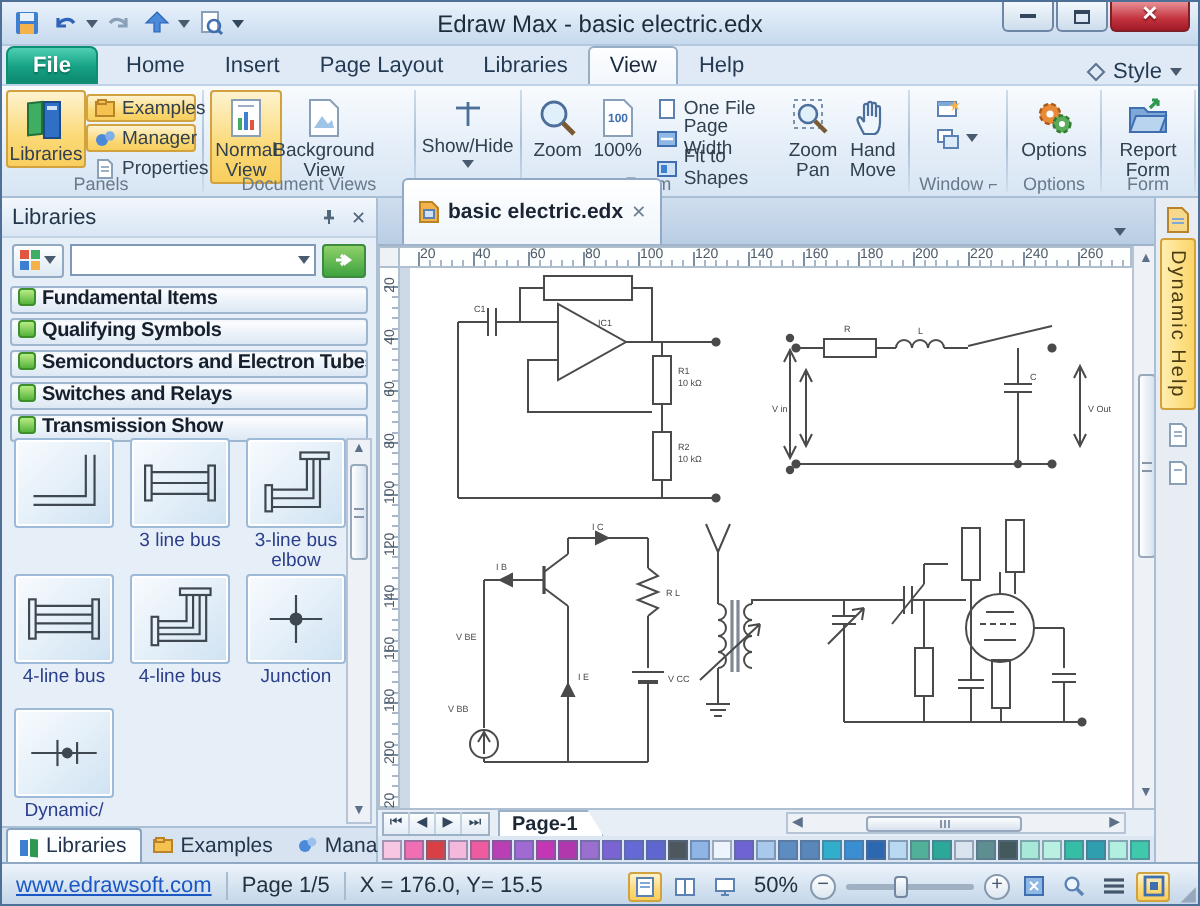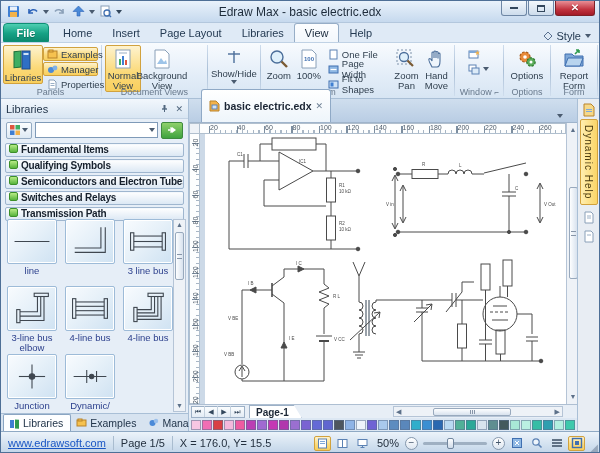--- a/index.html
+++ b/index.html
@@ -485,32 +485,24 @@
         <div class="section-bar">
           <span class="sec-ico"></span>
           <span>Semiconductors and Electron Tubes</span>
         </div>
         <div class="section-bar">
           <span class="sec-ico"></span>
           <span>Switches and Relays</span>
         </div>
         <div class="section-bar">
           <span class="sec-ico"></span>
-          <span>Transmission Path</span>
+          <span>Transmission Show</span>
         </div>
       </div>
     <div class="shape-grid" id="shape-grid">
-        <div class="shape-cell">
-          <div class="tile">
-            <svg width="48" height="43" viewBox="0 0 44 36">
-              <line x1="6" y1="18" x2="38" y2="18"></line>
-            </svg>
-          </div>
-          <div class="shape-label">line</div>
-        </div>
         <div class="shape-cell">
           <div class="tile">
             <svg width="48" height="43" viewBox="0 0 44 36">
               <path d="M36,5 V28 H8"></path>
               <path d="M32,5 V24 H8"></path>
             </svg>
           </div>
         </div>
         <div class="shape-cell">
           <div class="tile">

